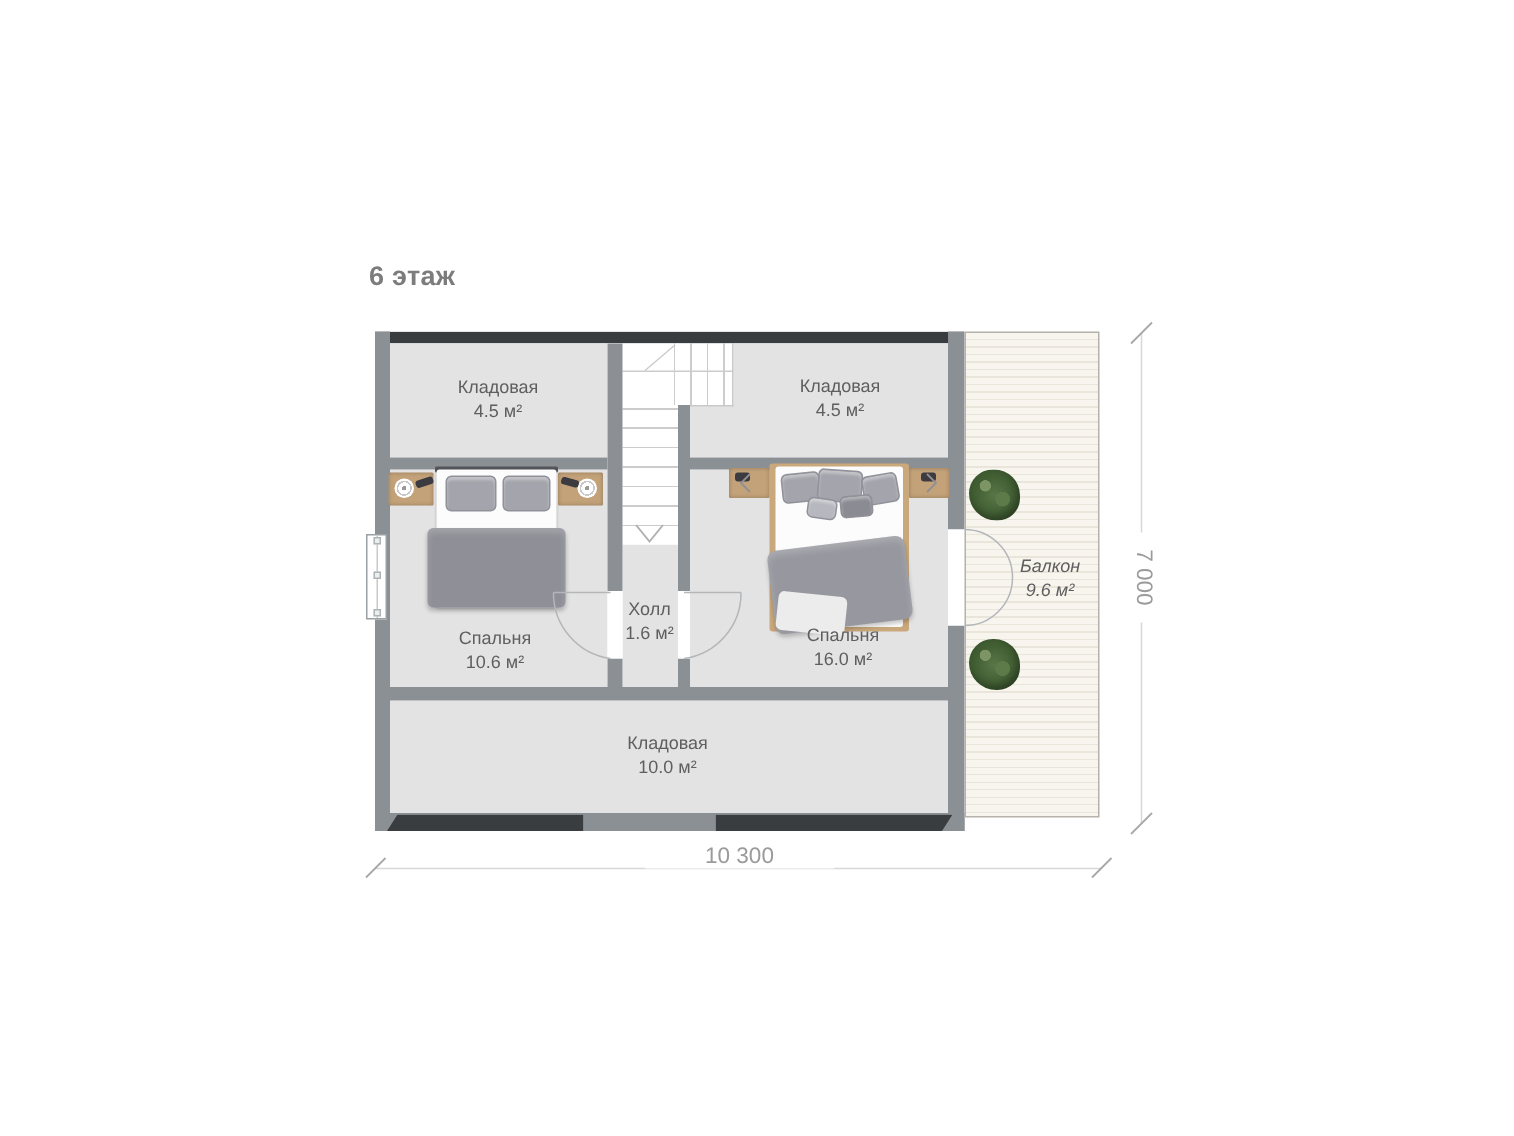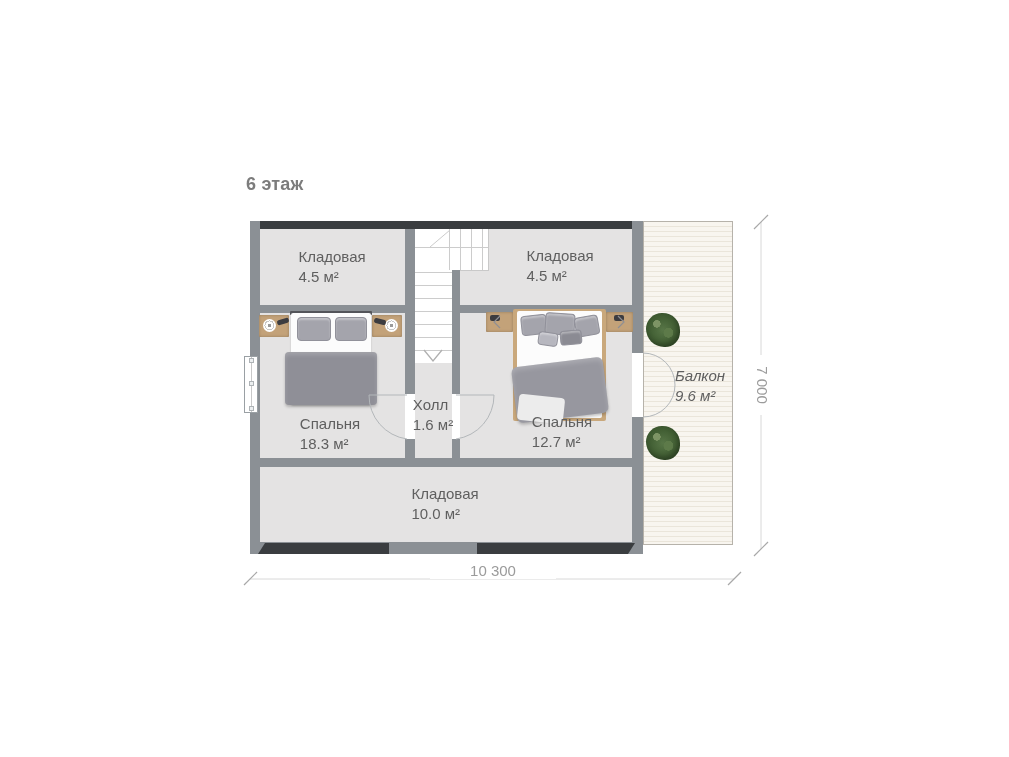--- a/index.html
+++ b/index.html
@@ -99,21 +99,21 @@
   #br-fold{left:518px;top:396px;width:46px;height:26px;background:#ececec;border-radius:4px;transform:rotate(6deg);}
   #ns3{left:486px;top:312px;width:27px;height:20px;}
   #ns4{left:606px;top:312px;width:27px;height:20px;}
   #di3{left:490px;top:315px;width:10px;height:6px;}
   #di4{left:614px;top:315px;width:10px;height:6px;}
 
   
   #overlay{left:0;top:0;width:1009px;height:757px;pointer-events:none;}
 
   
-  .room-label{transform:translate(-50%,-50%);font-size:15px;color:#5f5f5f;line-height:1.32;white-space:nowrap;}
+  .room-label{transform:translate(-50%,-50%);text-align:center;font-size:12px;color:#5f5f5f;line-height:1.32;white-space:nowrap;}
   #lbl-s1{left:332px;top:267px;} #lbl-s2{left:560px;top:266px;}
   #lbl-bl{left:330px;top:434px;} #lbl-br{left:562px;top:432px;}
   #lbl-hall{left:433px;top:415px;} #lbl-sb{left:445px;top:504px;}
   #lbl-balc{left:700px;top:386px;font-style:italic;}
 
   
   .dim-label{font-size:15px;color:#9b9b9b;text-align:center;background:#ffffff;}
   #dim-b{left:430px;top:562px;width:126px;}
   #dim-r{left:731px;top:375px;width:60px;height:20px;transform:rotate(90deg);}
 </style>
@@ -214,25 +214,25 @@
   <div class="abs room-label" id="lbl-s1">
     <div>Кладовая</div>
     <div>4.5 м²</div>
   </div>
   <div class="abs room-label" id="lbl-s2">
     <div>Кладовая</div>
     <div>4.5 м²</div>
   </div>
   <div class="abs room-label" id="lbl-bl">
     <div>Спальня</div>
-    <div>18.3 м²</div>
+    <div>10.6 м²</div>
   </div>
   <div class="abs room-label" id="lbl-br">
     <div>Спальня</div>
-    <div>12.7 м²</div>
+    <div>16.0 м²</div>
   </div>
   <div class="abs room-label" id="lbl-hall">
     <div>Холл</div>
     <div>1.6 м²</div>
   </div>
   <div class="abs room-label" id="lbl-sb">
     <div>Кладовая</div>
     <div>10.0 м²</div>
   </div>
   <div class="abs room-label" id="lbl-balc">

